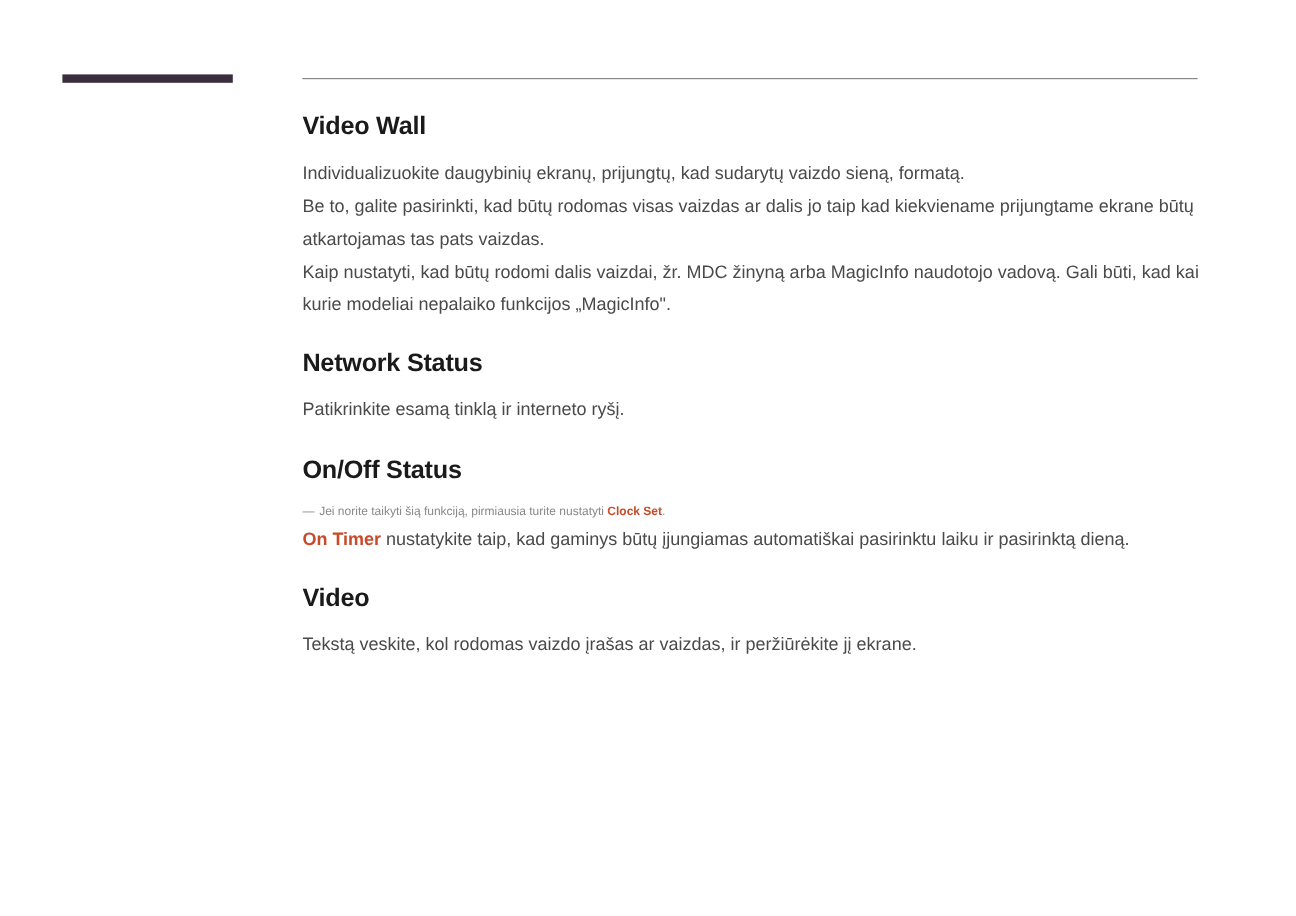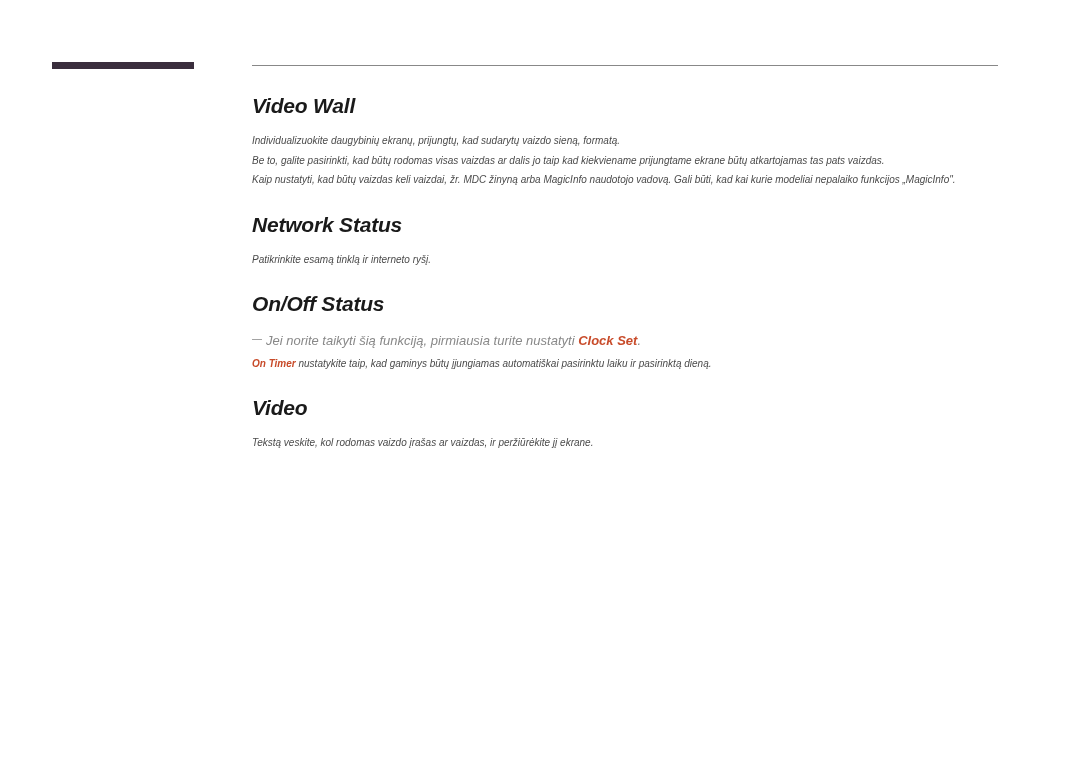--- a/index.html
+++ b/index.html
@@ -1,19 +1,18 @@
 <!DOCTYPE html>
 <html><head>
   <meta charset="utf-8">
   <style>
     * {
       margin: 0;
       padding: 0;
       box-sizing: border-box;
-      font-style: italic;
     }
     body {
       width: 1080px;
       height: 763px;
       background: #ffffff;
       font-family: "Segoe UI", "Helvetica Neue", Arial, sans-serif;
       color: #333333;
       position: relative;
     }
     .tab-mark {
@@ -42,21 +41,21 @@
       margin-bottom: 24px;
     }
     h2 {
       font-size: 21px;
       font-weight: 600;
       color: #1a1a1a;
       margin-bottom: 14px;
       letter-spacing: -0.2px;
     }
     p {
-      font-size: 10px;
+      font-size: 15px;
       line-height: 1.75;
       color: #4a4a4a;
       font-weight: 400;
     }
     p + p {
       margin-top: 2px;
     }
     .highlight {
       color: #c84b2a;
       font-weight: 600;
@@ -66,38 +65,38 @@
       align-items: flex-start;
       margin-bottom: 2px;
     }
     .note-dash {
       font-size: 10px;
       color: #888888;
       margin-right: 4px;
       line-height: 1.7;
     }
     .note-text {
-      font-size: 13px;
+      font-size: 10px;
       color: #888888;
       line-height: 1.75;
     }
   </style>
 </head>
 <body>
 
 <div class="tab-mark"></div>
 <div class="divider"></div>
 
 <div class="content">
 
   <div class="section">
     <h2>Video Wall</h2>
     <p>Individualizuokite daugybinių ekranų, prijungtų, kad sudarytų vaizdo sieną, formatą.</p>
     <p>Be to, galite pasirinkti, kad būtų rodomas visas vaizdas ar dalis jo taip kad kiekviename prijungtame ekrane būtų atkartojamas tas pats vaizdas.</p>
-    <p>Kaip nustatyti, kad būtų vaizdas keli vaizdai, žr. MDC žinyną arba MagicInfo naudotojo vadovą. Gali būti, kad kai kurie modeliai nepalaiko funkcijos „MagicInfo".</p>
+    <p>Kaip nustatyti, kad būtų rodomi dalis vaizdai, žr. MDC žinyną arba MagicInfo naudotojo vadovą. Gali būti, kad kai kurie modeliai nepalaiko funkcijos „MagicInfo".</p>
   </div>
 
   <div class="section">
     <h2>Network Status</h2>
     <p>Patikrinkite esamą tinklą ir interneto ryšį.</p>
   </div>
 
 
   <div class="section">
     <h2>On/Off Status</h2>

